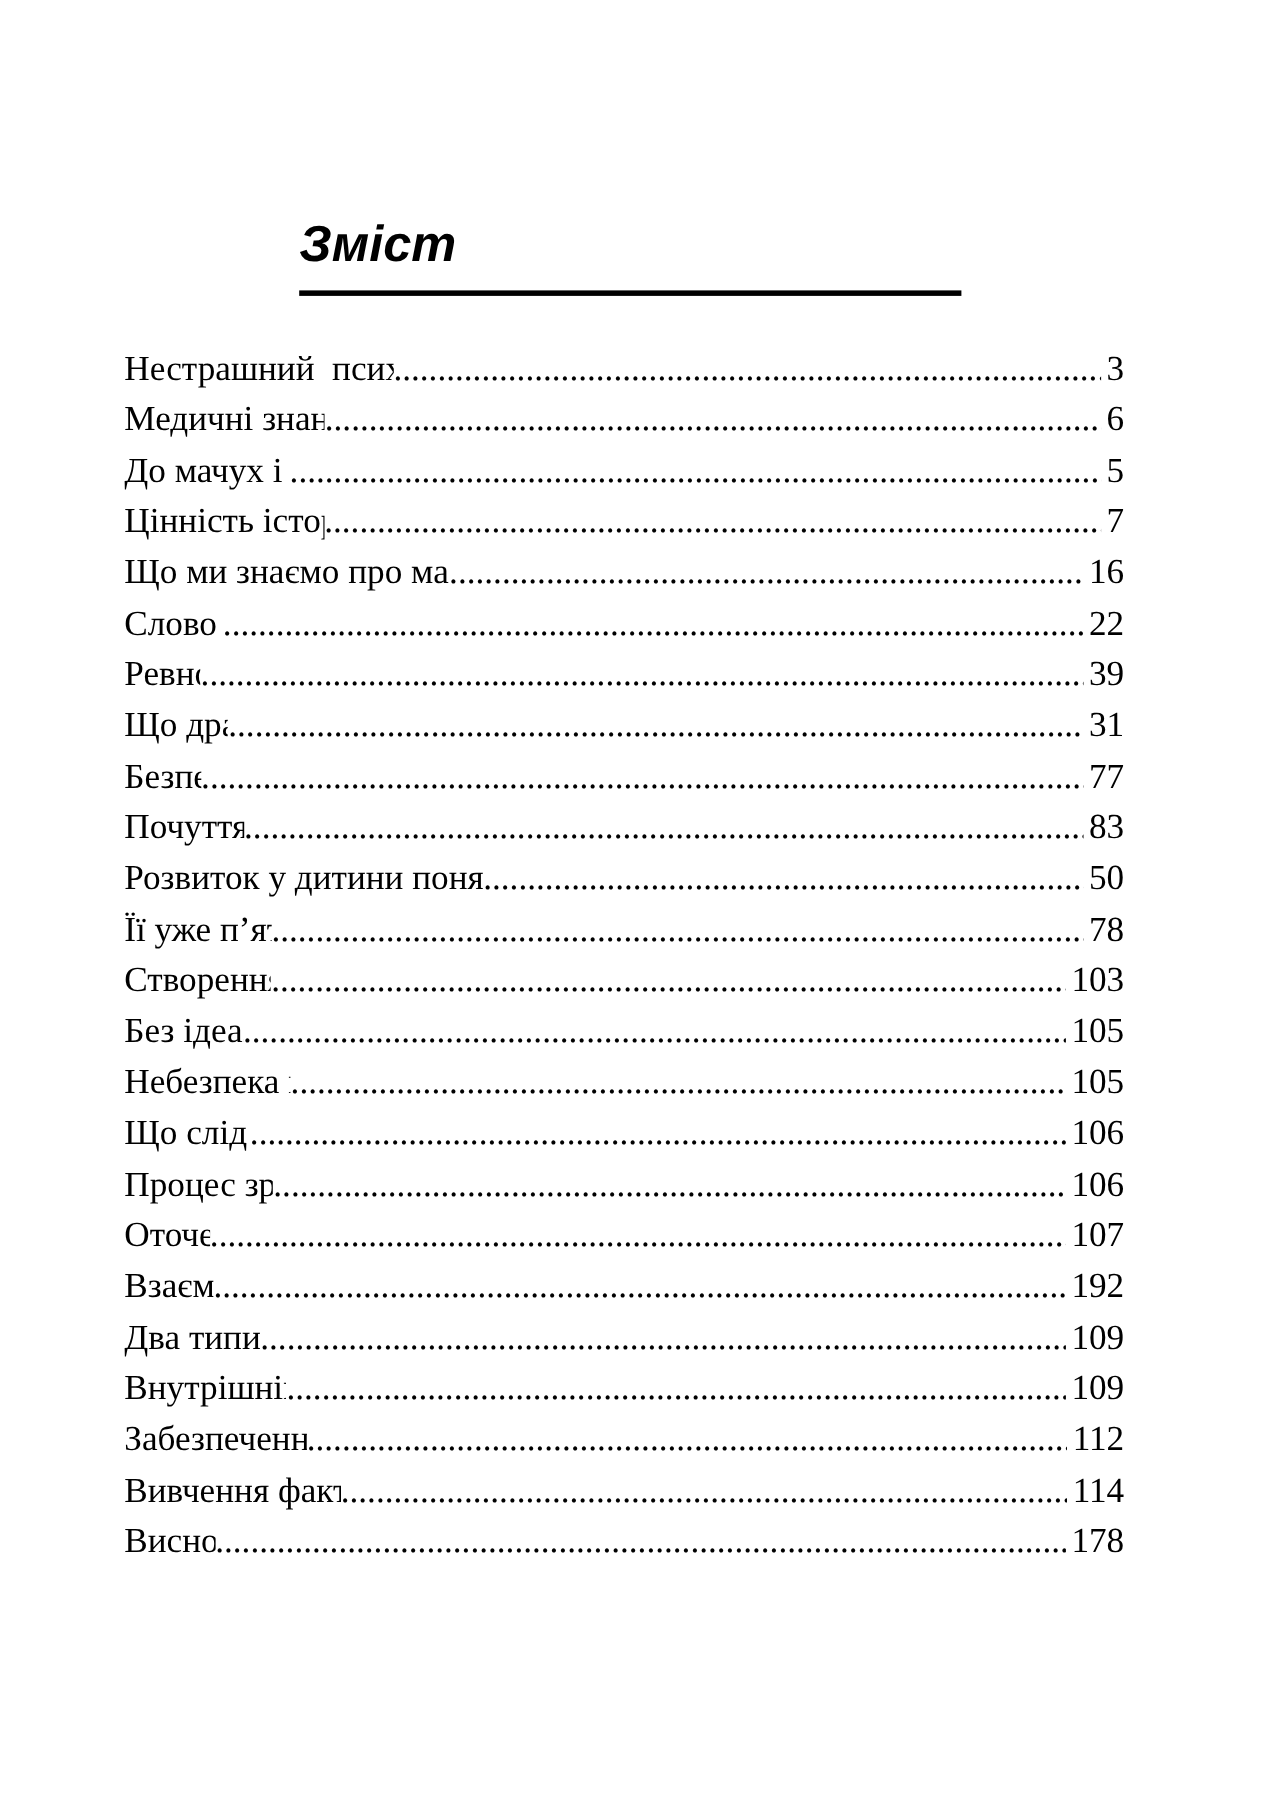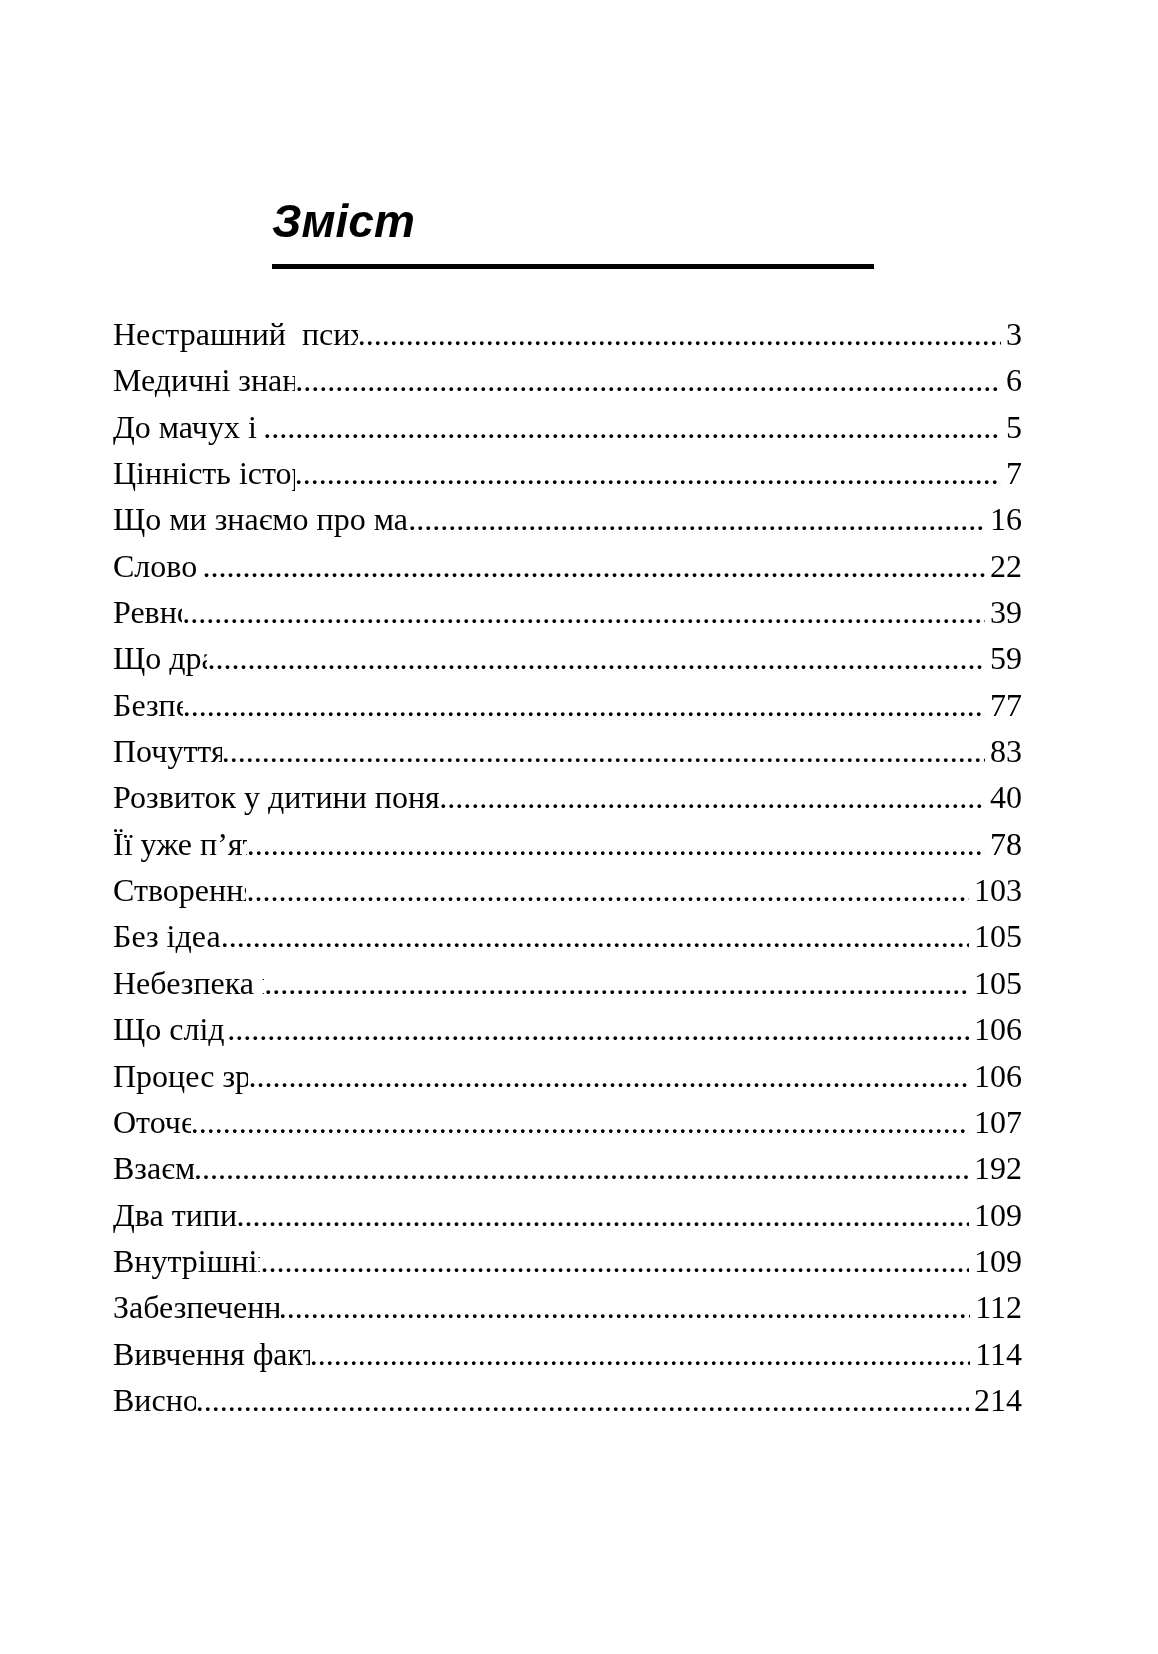--- a/index.html
+++ b/index.html
@@ -122,39 +122,39 @@
 
   <div class="toc-row">
     <span class="toc-entry-title">Ревнощі</span>
     <span class="leader"></span>
     <span class="toc-entry-page">39</span>
   </div>
 
   <div class="toc-row">
     <span class="toc-entry-title">Що дратує?</span>
     <span class="leader"></span>
-    <span class="toc-entry-page">59</span>
+    <span class="toc-entry-page">31</span>
   </div>
 
   <div class="toc-row">
     <span class="toc-entry-title">Безпека </span>
     <span class="leader"></span>
     <span class="toc-entry-page">77</span>
   </div>
 
   <div class="toc-row">
     <span class="toc-entry-title">Почуття вини</span>
     <span class="leader"></span>
     <span class="toc-entry-page">83</span>
   </div>
 
   <div class="toc-row">
     <span class="toc-entry-title">Розвиток у дитини поняття правильного і неправильного </span>
     <span class="leader"></span>
-    <span class="toc-entry-page">40</span>
+    <span class="toc-entry-page">50</span>
   </div>
 
   <div class="toc-row">
     <span class="toc-entry-title">Її уже п’ять років</span>
     <span class="leader"></span>
     <span class="toc-entry-page">78</span>
   </div>
 
   <div class="toc-row">
     <span class="toc-entry-title">Створення довіри</span>
@@ -218,16 +218,16 @@
 
   <div class="toc-row">
     <span class="toc-entry-title">Вивчення факторів оточення</span>
     <span class="leader"></span>
     <span class="toc-entry-page">114</span>
   </div>
 
   <div class="toc-row">
     <span class="toc-entry-title">Висновок </span>
     <span class="leader"></span>
-    <span class="toc-entry-page">214</span>
+    <span class="toc-entry-page">178</span>
   </div>
 </div>
 </div>
 
 </body></html>

